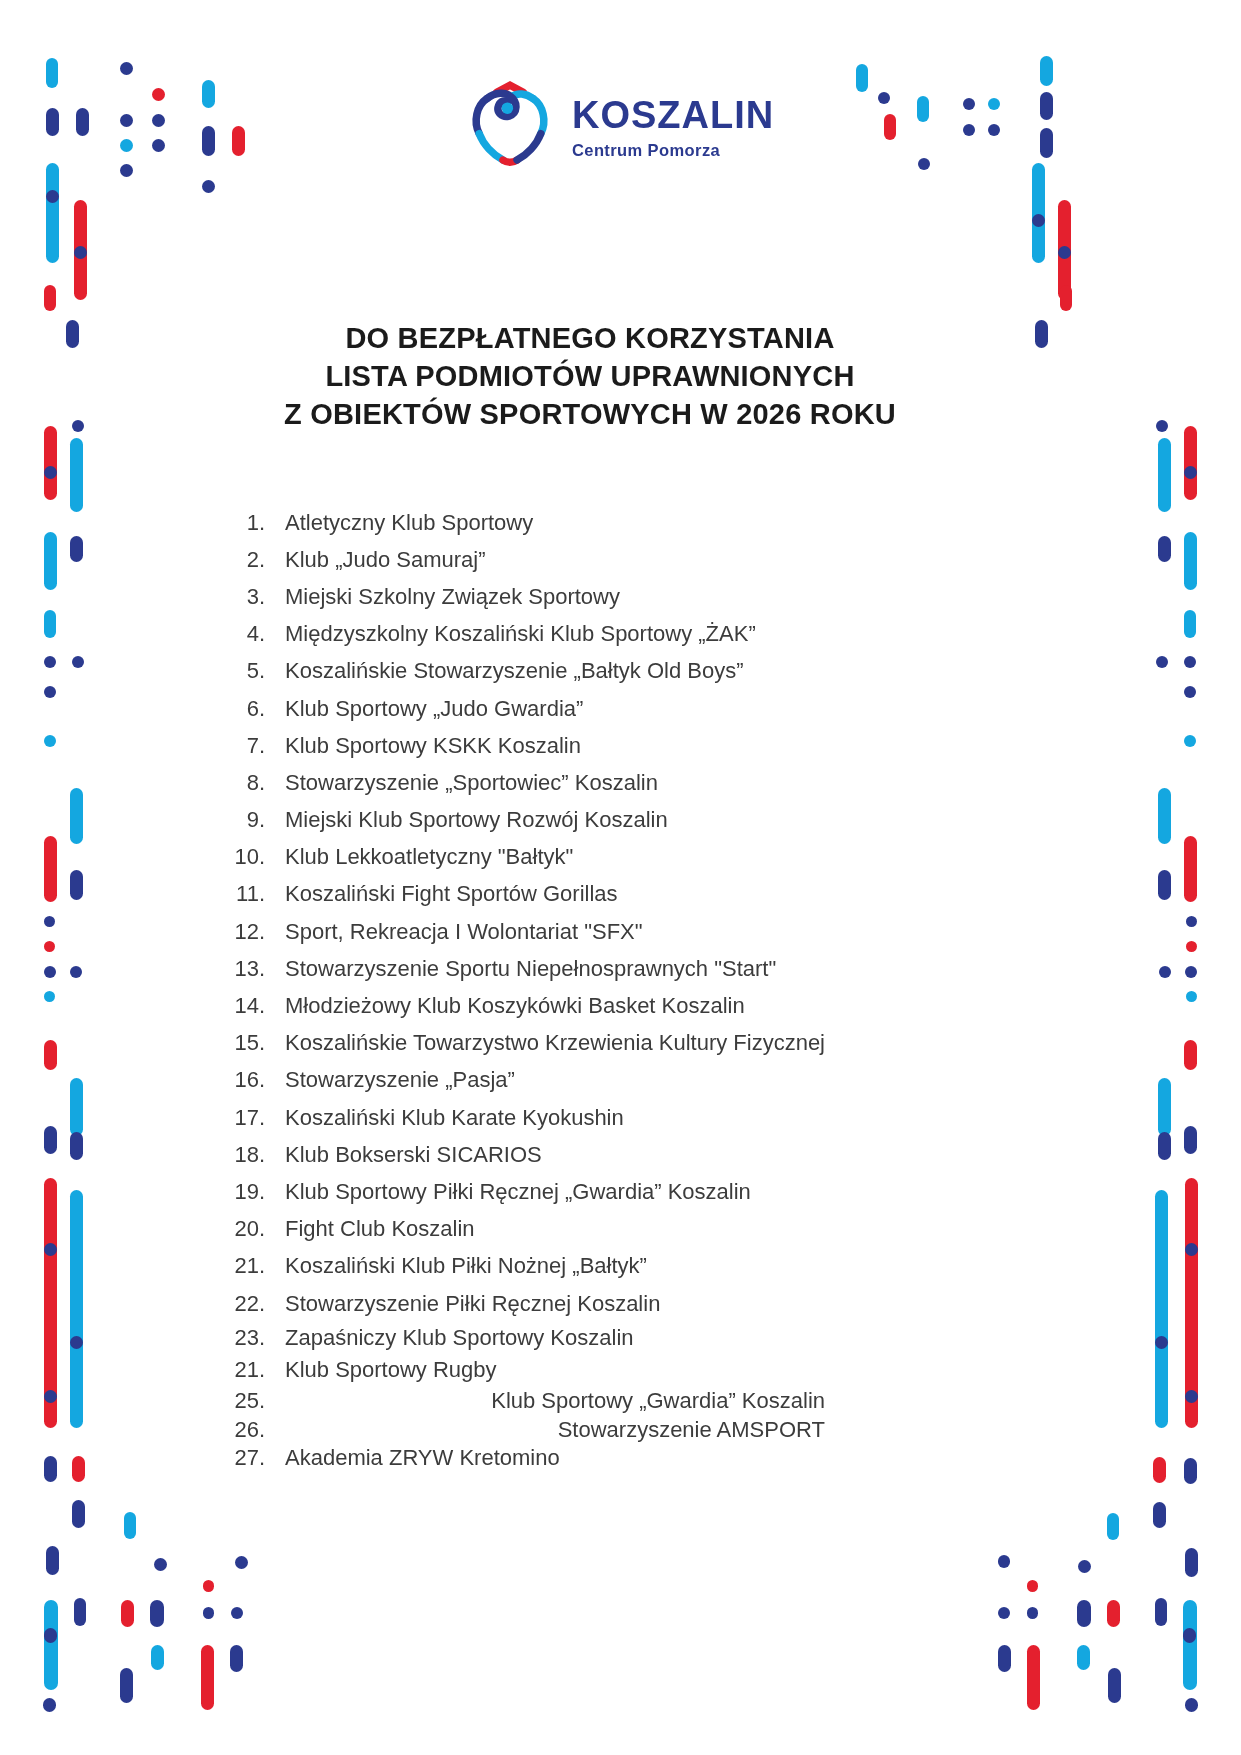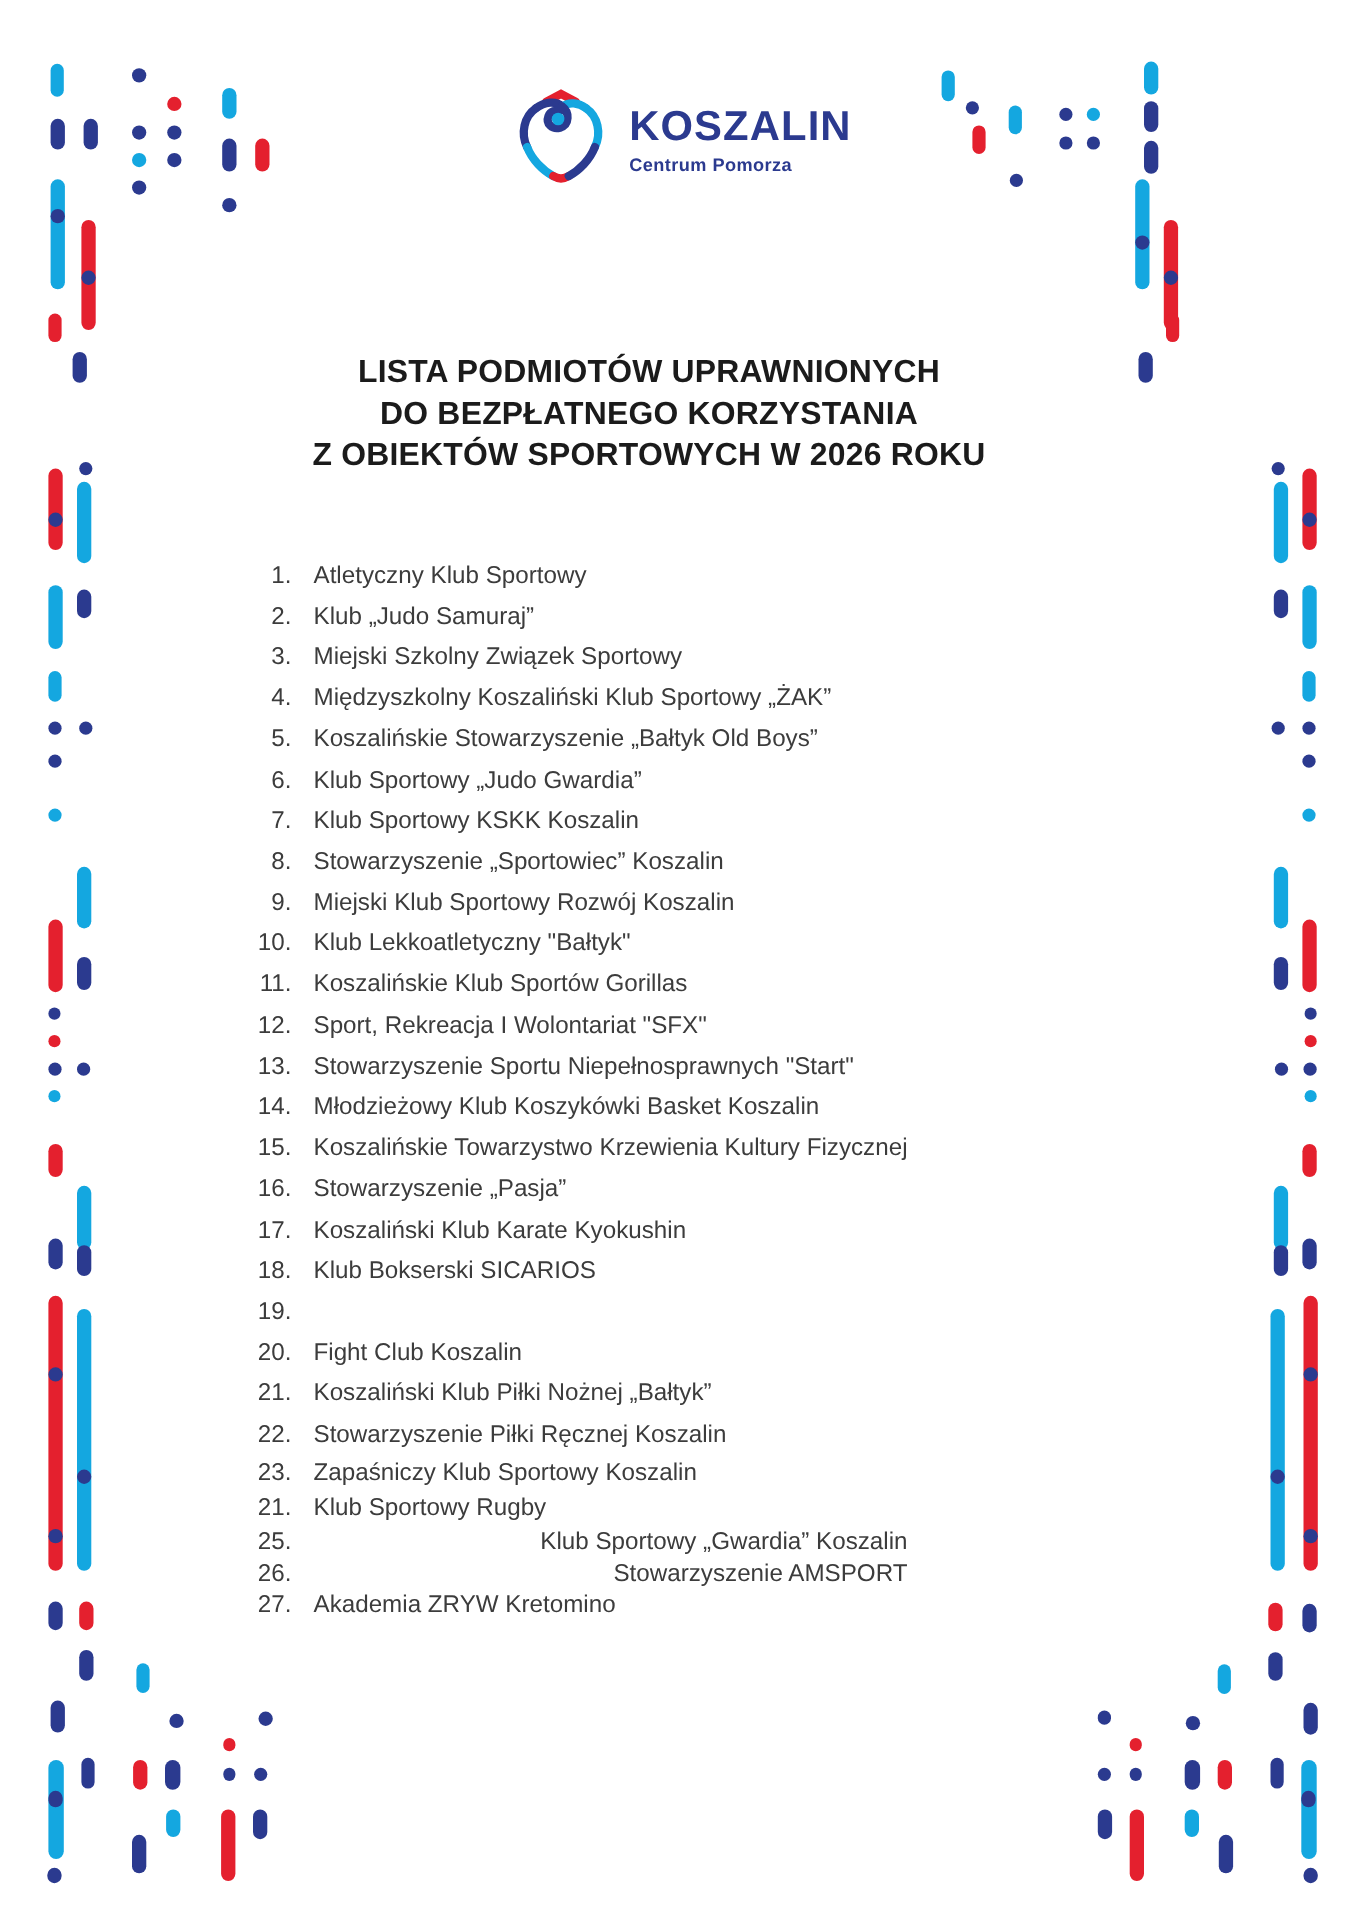--- a/index.html
+++ b/index.html
@@ -201,22 +201,22 @@
       <path class="st st-n" d="M51 19 C59 25 59 38 49 41 C41 43 34 37 37 29 C39 24 45 22 48 25"></path>
       <circle class="fill-b" cx="47" cy="32" r="6.5"></circle>
     </svg>
     <div class="logo-text">
       <span class="brand">KOSZALIN</span>
       <span class="tagline">Centrum Pomorza</span>
     </div>
   </div>
 
   <div class="title">
+    <div>DO BEZPŁATNEGO KORZYSTANIA</div>
     <div>LISTA PODMIOTÓW UPRAWNIONYCH</div>
-    <div>DO BEZPŁATNEGO KORZYSTANIA</div>
     <div>Z OBIEKTÓW SPORTOWYCH W 2026 ROKU</div>
   </div>
 
   <ol class="list" id="entities-list">
       <li>
         <span class="num">1.</span>
         <span class="name">Atletyczny Klub Sportowy</span>
       </li>
       <li>
         <span class="num">2.</span>
@@ -249,21 +249,21 @@
       <li>
         <span class="num">9.</span>
         <span class="name">Miejski Klub Sportowy Rozwój Koszalin</span>
       </li>
       <li>
         <span class="num">10.</span>
         <span class="name">Klub Lekkoatletyczny "Bałtyk"</span>
       </li>
       <li>
         <span class="num">11.</span>
-        <span class="name">Koszalińskie Klub Sportów Gorillas</span>
+        <span class="name">Koszaliński Fight Sportów Gorillas</span>
       </li>
       <li>
         <span class="num">12.</span>
         <span class="name">Sport, Rekreacja I Wolontariat "SFX"</span>
       </li>
       <li>
         <span class="num">13.</span>
         <span class="name">Stowarzyszenie Sportu Niepełnosprawnych "Start"</span>
       </li>
       <li>
@@ -281,20 +281,21 @@
       <li>
         <span class="num">17.</span>
         <span class="name">Koszaliński Klub Karate Kyokushin</span>
       </li>
       <li>
         <span class="num">18.</span>
         <span class="name">Klub Bokserski SICARIOS</span>
       </li>
       <li>
         <span class="num">19.</span>
+        <span class="name">Klub Sportowy Piłki Ręcznej „Gwardia” Koszalin</span>
       </li>
       <li>
         <span class="num">20.</span>
         <span class="name">Fight Club Koszalin</span>
       </li>
       <li>
         <span class="num">21.</span>
         <span class="name">Koszaliński Klub Piłki Nożnej „Bałtyk”</span>
       </li>
       <li>

